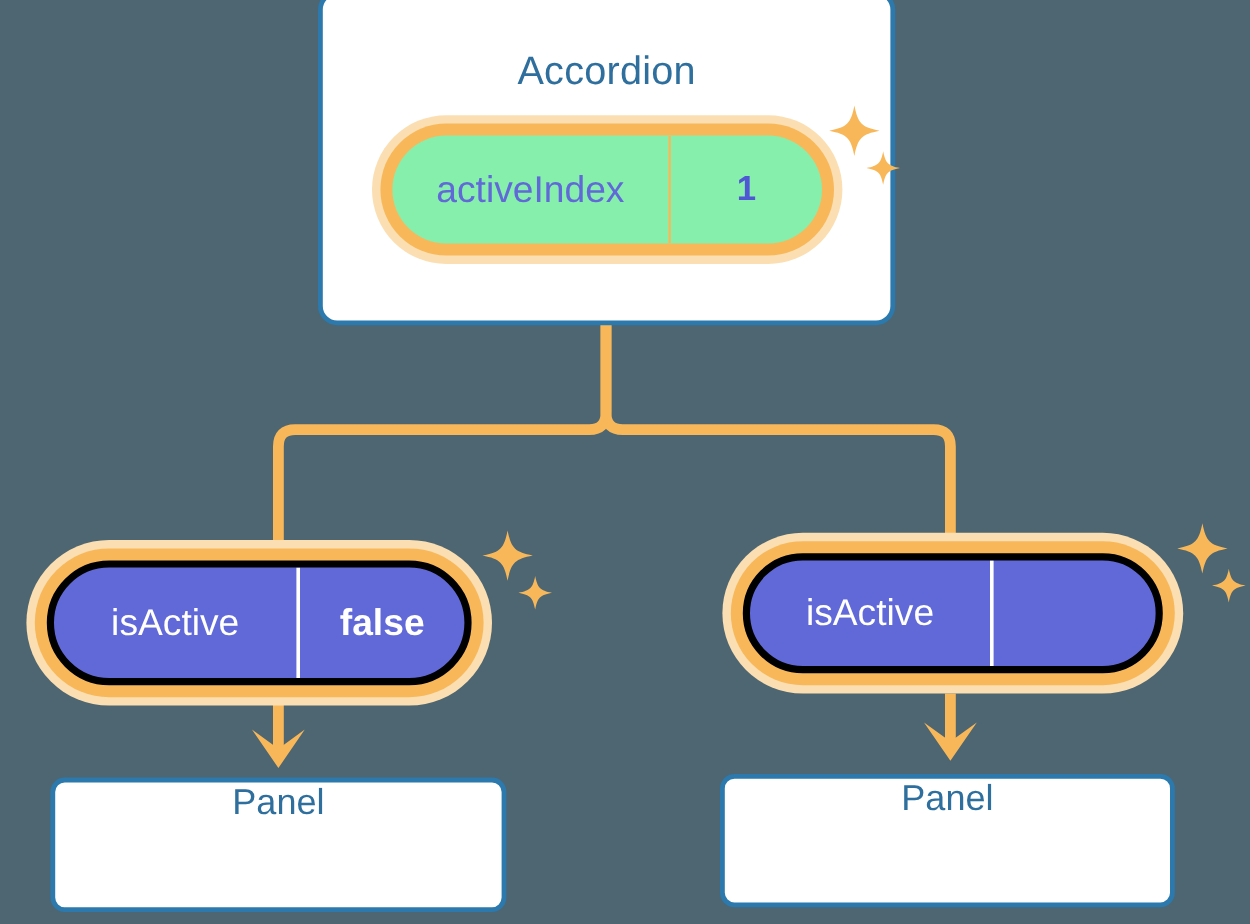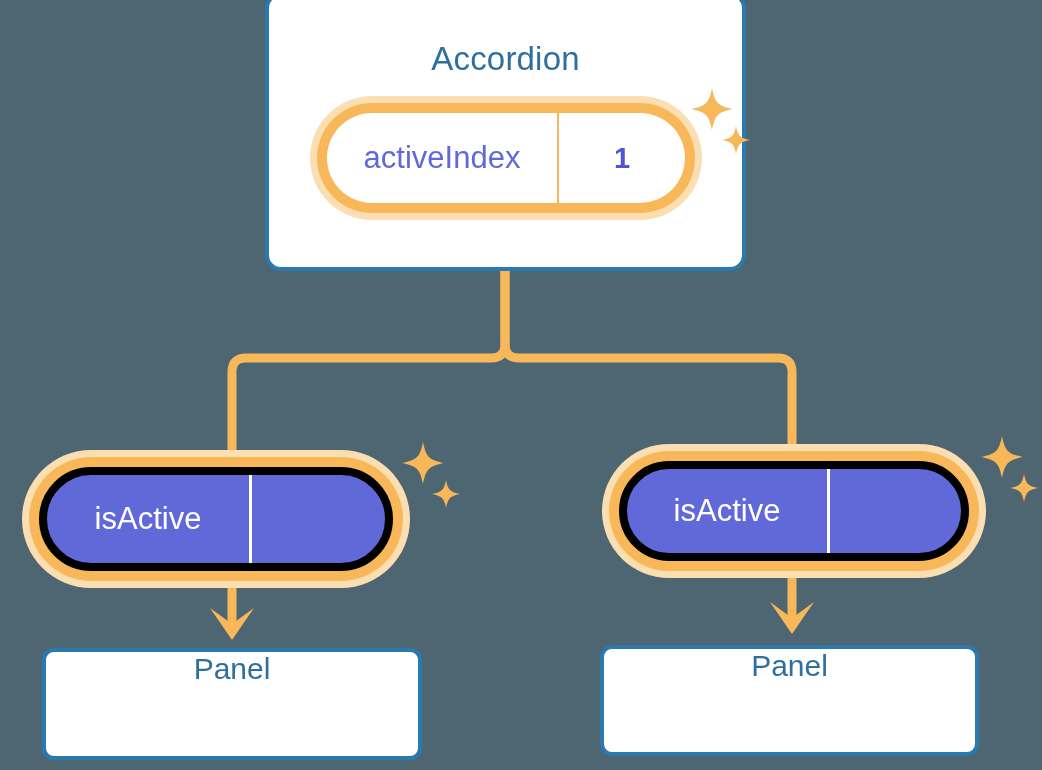--- a/index.html
+++ b/index.html
@@ -81,26 +81,26 @@
     left: 17px;
     top: 17px;
     right: 17px;
     bottom: 17px;
     border-radius: 999px;
     display: flex;
     align-items: stretch;
     overflow: hidden;
   }
   .pill-body.white {
-    background: #ffffff;
+    background: #86efac;
     justify-content: space-between;
   }
   .pill-body.purple {
     background: #6169d8;
-    border: 8px solid #000000;
+    border: 6px solid #000000;
     box-sizing: border-box;
   }
   .pill-cell {
     display: flex;
     align-items: center;
     justify-content: center;
     box-sizing: border-box;
   }
   .pill-key {
     flex: 0 0 auto;
@@ -216,20 +216,21 @@
       <path d="M26 4 C29 19 32 22 47 25 C32 28 29 31 26 46 C23 31 20 28 5 25 C20 22 23 19 26 4 Z" fill="#f8b85a"></path>
       <path d="M50 42 C52 52 54 54 64 56 C54 58 52 60 50 70 C48 60 46 58 36 56 C46 54 48 52 50 42 Z" fill="#f8b85a"></path>
     </svg>
   </div>
 
   <div class="pill-wrap" id="pill-left">
     <div class="pill-glow"></div>
     <div class="pill-ring"></div>
     <div class="pill-body purple">
       <div class="pill-cell pill-key">isActive</div>
+      <div class="pill-cell pill-val">false</div>
     </div>
   </div>
 
   <div class="sparkles" id="sparkle-left">
     <svg width="68" height="78" viewBox="0 0 68 78">
       <path d="M25 4 C28 19 31 22 46 25 C31 28 28 31 25 46 C22 31 19 28 4 25 C19 22 22 19 25 4 Z" fill="#f8b85a"></path>
       <path d="M48 42 C50 52 52 54 62 56 C52 58 50 60 48 70 C46 60 44 58 34 56 C44 54 46 52 48 42 Z" fill="#f8b85a"></path>
     </svg>
   </div>
 

